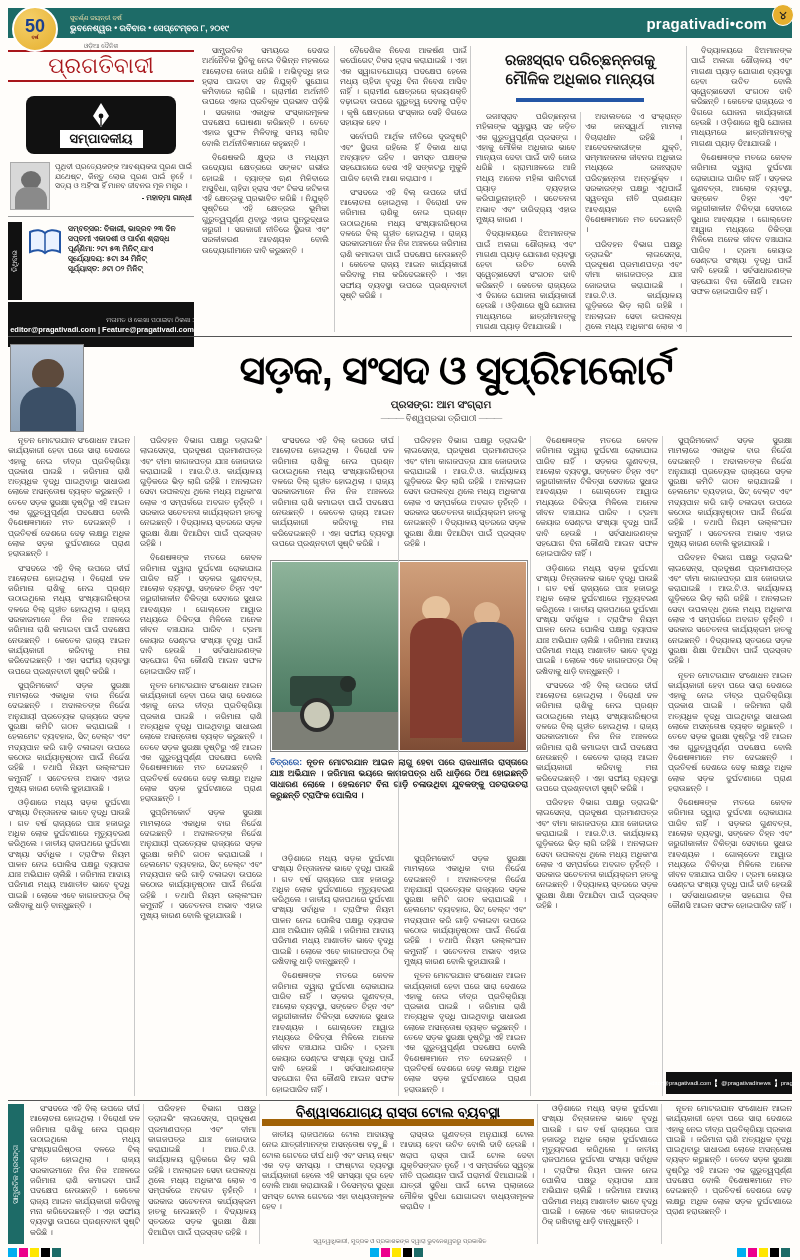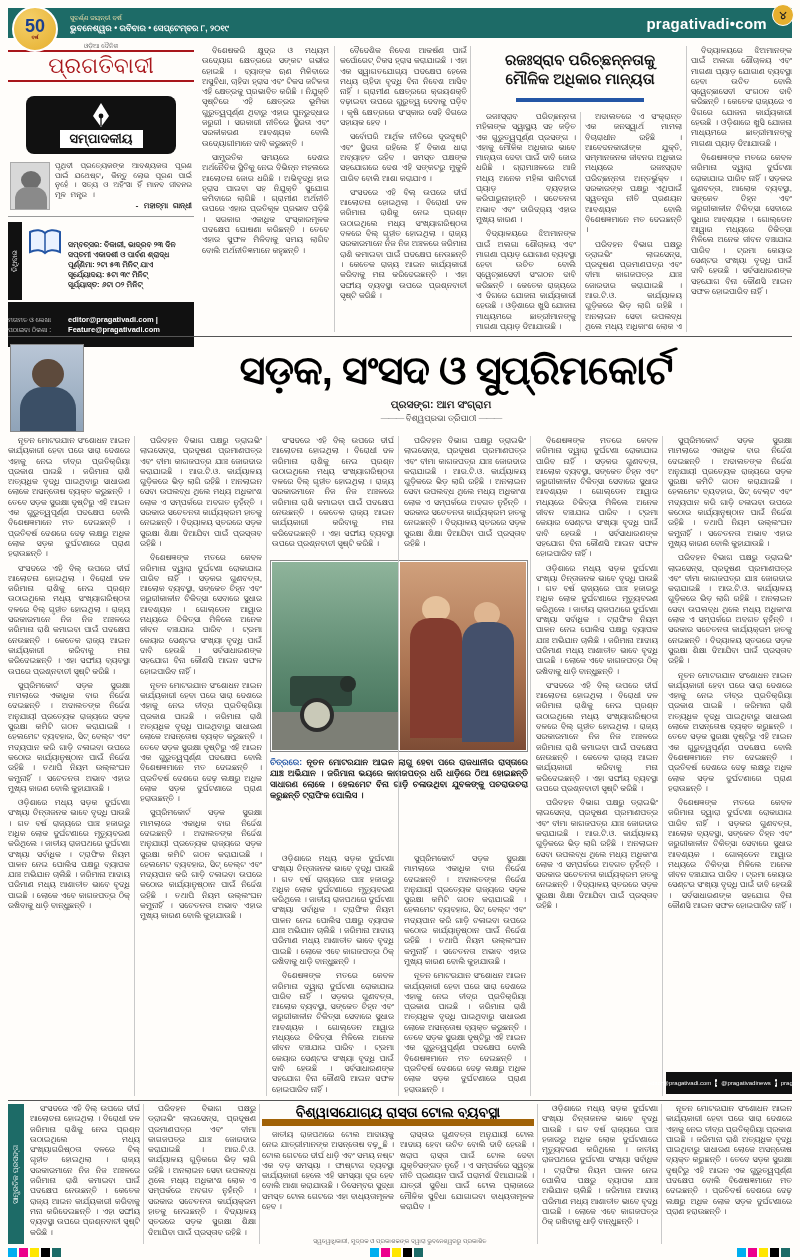--- a/index.html
+++ b/index.html
@@ -33,33 +33,33 @@
   .hrule{position:absolute;height:1px;background:#9a9a9a;}
 
   
   .masthead{position:absolute;left:8px;top:42px;width:186px;text-align:center;}
   .masthead .tag{font-size:6.5px;color:#555;}
   .masthead .title{font-size:22px;font-weight:400;color:var(--red);line-height:24px;white-space:nowrap;overflow:hidden;
                    border-top:2px solid var(--red);border-bottom:2px solid var(--red);padding:2px 0;}
   .edbox{position:absolute;left:26px;top:96px;width:150px;height:58px;background:#111;border-radius:8px;
          display:flex;flex-direction:column;align-items:center;justify-content:center;gap:3px;}
   .edbox .band{background:#fff;color:#111;font-weight:800;font-size:13px;padding:1px 10px;white-space:nowrap;overflow:hidden;max-width:140px;}
-  .quote{position:absolute;left:10px;top:162px;width:182px;display:flex;gap:5px;font-family:Liberation Mono, monospace;}
+  .quote{position:absolute;left:10px;top:162px;width:182px;display:flex;gap:5px;}
   .gandhi{width:40px;height:48px;flex:0 0 40px;background:#d8d8d8;border:1px solid #aaa;position:relative;overflow:hidden;}
   .gandhi .head{position:absolute;left:10px;top:8px;width:20px;height:18px;border-radius:50%;background:#6e6e6e;}
   .gandhi .body{position:absolute;left:4px;top:24px;width:32px;height:24px;border-radius:12px 12px 0 0;background:#8a8a8a;}
   .quote .qt{font-size:7.5px;line-height:9.5px;text-align:justify;}
   .quote .qa{display:block;text-align:right;font-weight:bold;margin-top:2px;}
   .alm{position:absolute;left:8px;top:222px;width:186px;height:78px;}
   .alm .strip{position:absolute;left:0;top:0;width:14px;height:78px;background:#111;color:#fff;
               writing-mode:vertical-rl;transform:rotate(180deg);font-size:7px;text-align:center;line-height:14px;}
   .alm .book{position:absolute;left:20px;top:6px;}
-  .alm .lines{position:absolute;left:60px;top:18px;width:126px;font-size:7.5px;line-height:10px;font-weight:bold;color:#222;}
+  .alm .lines{position:absolute;left:60px;top:2px;width:126px;font-size:7.5px;line-height:10px;font-weight:bold;color:#222;}
   .contactbar{position:absolute;left:8px;top:302px;width:186px;height:45px;background:#111;color:#fff;
-              display:flex;flex-direction:row;align-items:center;justify-content:center;line-height:10px;}
+              display:flex;flex-direction:column;align-items:flex-end;justify-content:center;line-height:10px;}
   .contactbar .n{font-size:6.5px;color:#ddd;}
   .contactbar .e{font-size:7.5px;font-weight:bold;}
 
   
   .tr-head{position:absolute;left:476px;top:50px;width:208px;text-align:center;font-weight:800;
            font-size:15px;line-height:19px;color:#111;overflow:hidden;height:44px;}
   .tr-under{position:absolute;left:516px;top:98px;width:128px;height:4px;background:var(--blue);}
 
   
   .authphoto{position:absolute;left:10px;top:344px;width:74px;height:88px;background:linear-gradient(#b9c6d6,#8fa3b8);
@@ -155,33 +155,33 @@
   <div class="alm">
     <div class="strip">ତିଥିବାର</div>
     <svg class="book" width="34" height="28" viewBox="0 0 34 28">
       <path d="M2 4 C8 1 14 2 17 5 C20 2 26 1 32 4 L32 24 C26 21 20 22 17 25 C14 22 8 21 2 24 Z" fill="#eaf2ff" stroke="#2456a5" stroke-width="2"></path>
       <line x1="17" y1="5" x2="17" y2="25" stroke="#2456a5" stroke-width="1.5"></line>
     </svg>
     <div class="lines">
       <div>ସମ୍ବତ୍ସର: ବିକାରୀ, ଭାଦ୍ରବ ୨୩ ଦିନ</div>
       <div>ସପ୍ତମୀ ଏକାଦଶୀ ଓ ପାର୍ବଣ ଶ୍ରାଦ୍ଧ</div>
       <div>ପୂର୍ଣ୍ଣିମା: ୨ଟା ୫୩ ମିନିଟ୍ ଯାଏ</div>
-      <div>ସୂର୍ଯ୍ୟୋଦୟ: ୫ଟା ୩୯ ମିନିଟ୍</div>
+      <div>ସୂର୍ଯ୍ୟୋଦୟ: ୫ଟା 34 ମିନିଟ୍</div>
       <div>ସୂର୍ଯ୍ୟାସ୍ତ: ୬ଟା ୦୨ ମିନିଟ୍</div>
     </div>
   </div>
 
   <div class="contactbar">
     <span class="n">ମତାମତ ଓ ଲେଖା ପଠାଇବା ଠିକଣା :</span>
     <span class="e">editor@pragativadi.com | Feature@pragativadi.com</span>
   </div>
 
   <div class="col" style="left:202px;top:46px;width:127px;height:286px;">
+    <p>ସାମ୍ପ୍ରତିକ ସମୟରେ ଦେଶର ଅର୍ଥନୈତିକ ସ୍ଥିତିକୁ ନେଇ ବିଭିନ୍ନ ମହଲରେ ଆଲୋଚନା ଜୋର ଧରିଛି । ଅଭିବୃଦ୍ଧି ହାର ହ୍ରାସ ପାଇବା ସହ ନିଯୁକ୍ତି ସୁଯୋଗ କମିବାରେ ଲାଗିଛି । ଗ୍ରାମୀଣ ଅର୍ଥନୀତି ଉପରେ ଏହାର ପ୍ରତିକୂଳ ପ୍ରଭାବ ପଡ଼ିଛି । ସରକାର ଏକାଧିକ ସଂସ୍କାରମୂଳକ ପଦକ୍ଷେପ ଘୋଷଣା କରିଛନ୍ତି । ତେବେ ଏହାର ସୁଫଳ ମିଳିବାକୁ ସମୟ ଲାଗିବ ବୋଲି ଅର୍ଥନୀତିଜ୍ଞମାନେ କହୁଛନ୍ତି ।</p>
     <p>ବିଶେଷକରି କ୍ଷୁଦ୍ର ଓ ମଧ୍ୟମ ଉଦ୍ୟୋଗ କ୍ଷେତ୍ରରେ ସଙ୍କଟ ଗଭୀର ହୋଇଛି । ବ୍ୟାଙ୍କ ଋଣ ମିଳିବାରେ ଅସୁବିଧା, ଚାହିଦା ହ୍ରାସ ଏବଂ ଟିକସ ଜଟିଳତା ଏହି କ୍ଷେତ୍ରକୁ ପ୍ରଭାବିତ କରିଛି । ନିଯୁକ୍ତି ସୃଷ୍ଟିରେ ଏହି କ୍ଷେତ୍ରର ଭୂମିକା ଗୁରୁତ୍ୱପୂର୍ଣ୍ଣ ଥିବାରୁ ଏହାର ପୁନରୁଦ୍ଧାର ଜରୁରୀ । ସରକାରୀ ନୀତିରେ ସ୍ଥିରତା ଏବଂ ସରଳୀକରଣ ଆବଶ୍ୟକ ବୋଲି ଉଦ୍ୟୋଗୀମାନେ ଦାବି କରୁଛନ୍ତି ।</p>
-    <p>ସାମ୍ପ୍ରତିକ ସମୟରେ ଦେଶର ଅର୍ଥନୈତିକ ସ୍ଥିତିକୁ ନେଇ ବିଭିନ୍ନ ମହଲରେ ଆଲୋଚନା ଜୋର ଧରିଛି । ଅଭିବୃଦ୍ଧି ହାର ହ୍ରାସ ପାଇବା ସହ ନିଯୁକ୍ତି ସୁଯୋଗ କମିବାରେ ଲାଗିଛି । ଗ୍ରାମୀଣ ଅର୍ଥନୀତି ଉପରେ ଏହାର ପ୍ରତିକୂଳ ପ୍ରଭାବ ପଡ଼ିଛି । ସରକାର ଏକାଧିକ ସଂସ୍କାରମୂଳକ ପଦକ୍ଷେପ ଘୋଷଣା କରିଛନ୍ତି । ତେବେ ଏହାର ସୁଫଳ ମିଳିବାକୁ ସମୟ ଲାଗିବ ବୋଲି ଅର୍ଥନୀତିଜ୍ଞମାନେ କହୁଛନ୍ତି ।</p>
   </div>
   <div class="vrule" style="left:334px;top:46px;height:286px;"></div>
   <div class="col" style="left:340px;top:46px;width:127px;height:286px;">
     <p>ବୈଦେଶିକ ନିବେଶ ଆକର୍ଷଣ ପାଇଁ କର୍ପୋରେଟ୍ ଟିକସ ହ୍ରାସ କରାଯାଇଛି । ଏହା ଏକ ସ୍ୱାଗତଯୋଗ୍ୟ ପଦକ୍ଷେପ ହେଲେ ମଧ୍ୟ ଚାହିଦା ବୃଦ୍ଧି ବିନା ନିବେଶ ଆସିବ ନାହିଁ । ଗ୍ରାମୀଣ କ୍ଷେତ୍ରରେ କ୍ରୟଶକ୍ତି ବଢ଼ାଇବା ଉପରେ ଗୁରୁତ୍ୱ ଦେବାକୁ ପଡ଼ିବ । କୃଷି କ୍ଷେତ୍ରରେ ସଂସ୍କାର ସେହି ଦିଗରେ ସହାୟକ ହେବ ।</p>
     <p>ସର୍ବୋପରି ଆର୍ଥିକ ନୀତିରେ ଦୂରଦୃଷ୍ଟି ଏବଂ ସ୍ଥିରତା ରହିଲେ ହିଁ ବିକାଶ ଧାରା ଅବ୍ୟାହତ ରହିବ । ସମସ୍ତ ପକ୍ଷଙ୍କ ସହଯୋଗରେ ଦେଶ ଏହି ସଙ୍କଟରୁ ମୁକୁଳି ପାରିବ ବୋଲି ଆଶା କରାଯାଏ ।</p>
     <p>ସଂସଦରେ ଏହି ବିଲ୍ ଉପରେ ଦୀର୍ଘ ଆଲୋଚନା ହୋଇଥିଲା । ବିରୋଧୀ ଦଳ ଜରିମାନା ରାଶିକୁ ନେଇ ପ୍ରଶ୍ନ ଉଠାଇଥିଲେ ମଧ୍ୟ ସଂଖ୍ୟାଗରିଷ୍ଠତା ବଳରେ ବିଲ୍ ଗୃହୀତ ହୋଇଥିଲା । ରାଜ୍ୟ ସରକାରମାନେ ନିଜ ନିଜ ଅଞ୍ଚଳରେ ଜରିମାନା ରାଶି କମାଇବା ପାଇଁ ପଦକ୍ଷେପ ନେଉଛନ୍ତି । କେତେକ ରାଜ୍ୟ ଆଇନ କାର୍ଯ୍ୟକାରୀ କରିବାକୁ ମନା କରିଦେଇଛନ୍ତି । ଏହା ସଙ୍ଘୀୟ ବ୍ୟବସ୍ଥା ଉପରେ ପ୍ରଶ୍ନବାଚୀ ସୃଷ୍ଟି କରିଛି ।</p>
   </div>
   <div class="vrule" style="left:470px;top:46px;height:286px;"></div>
 
   <div class="tr-head">

